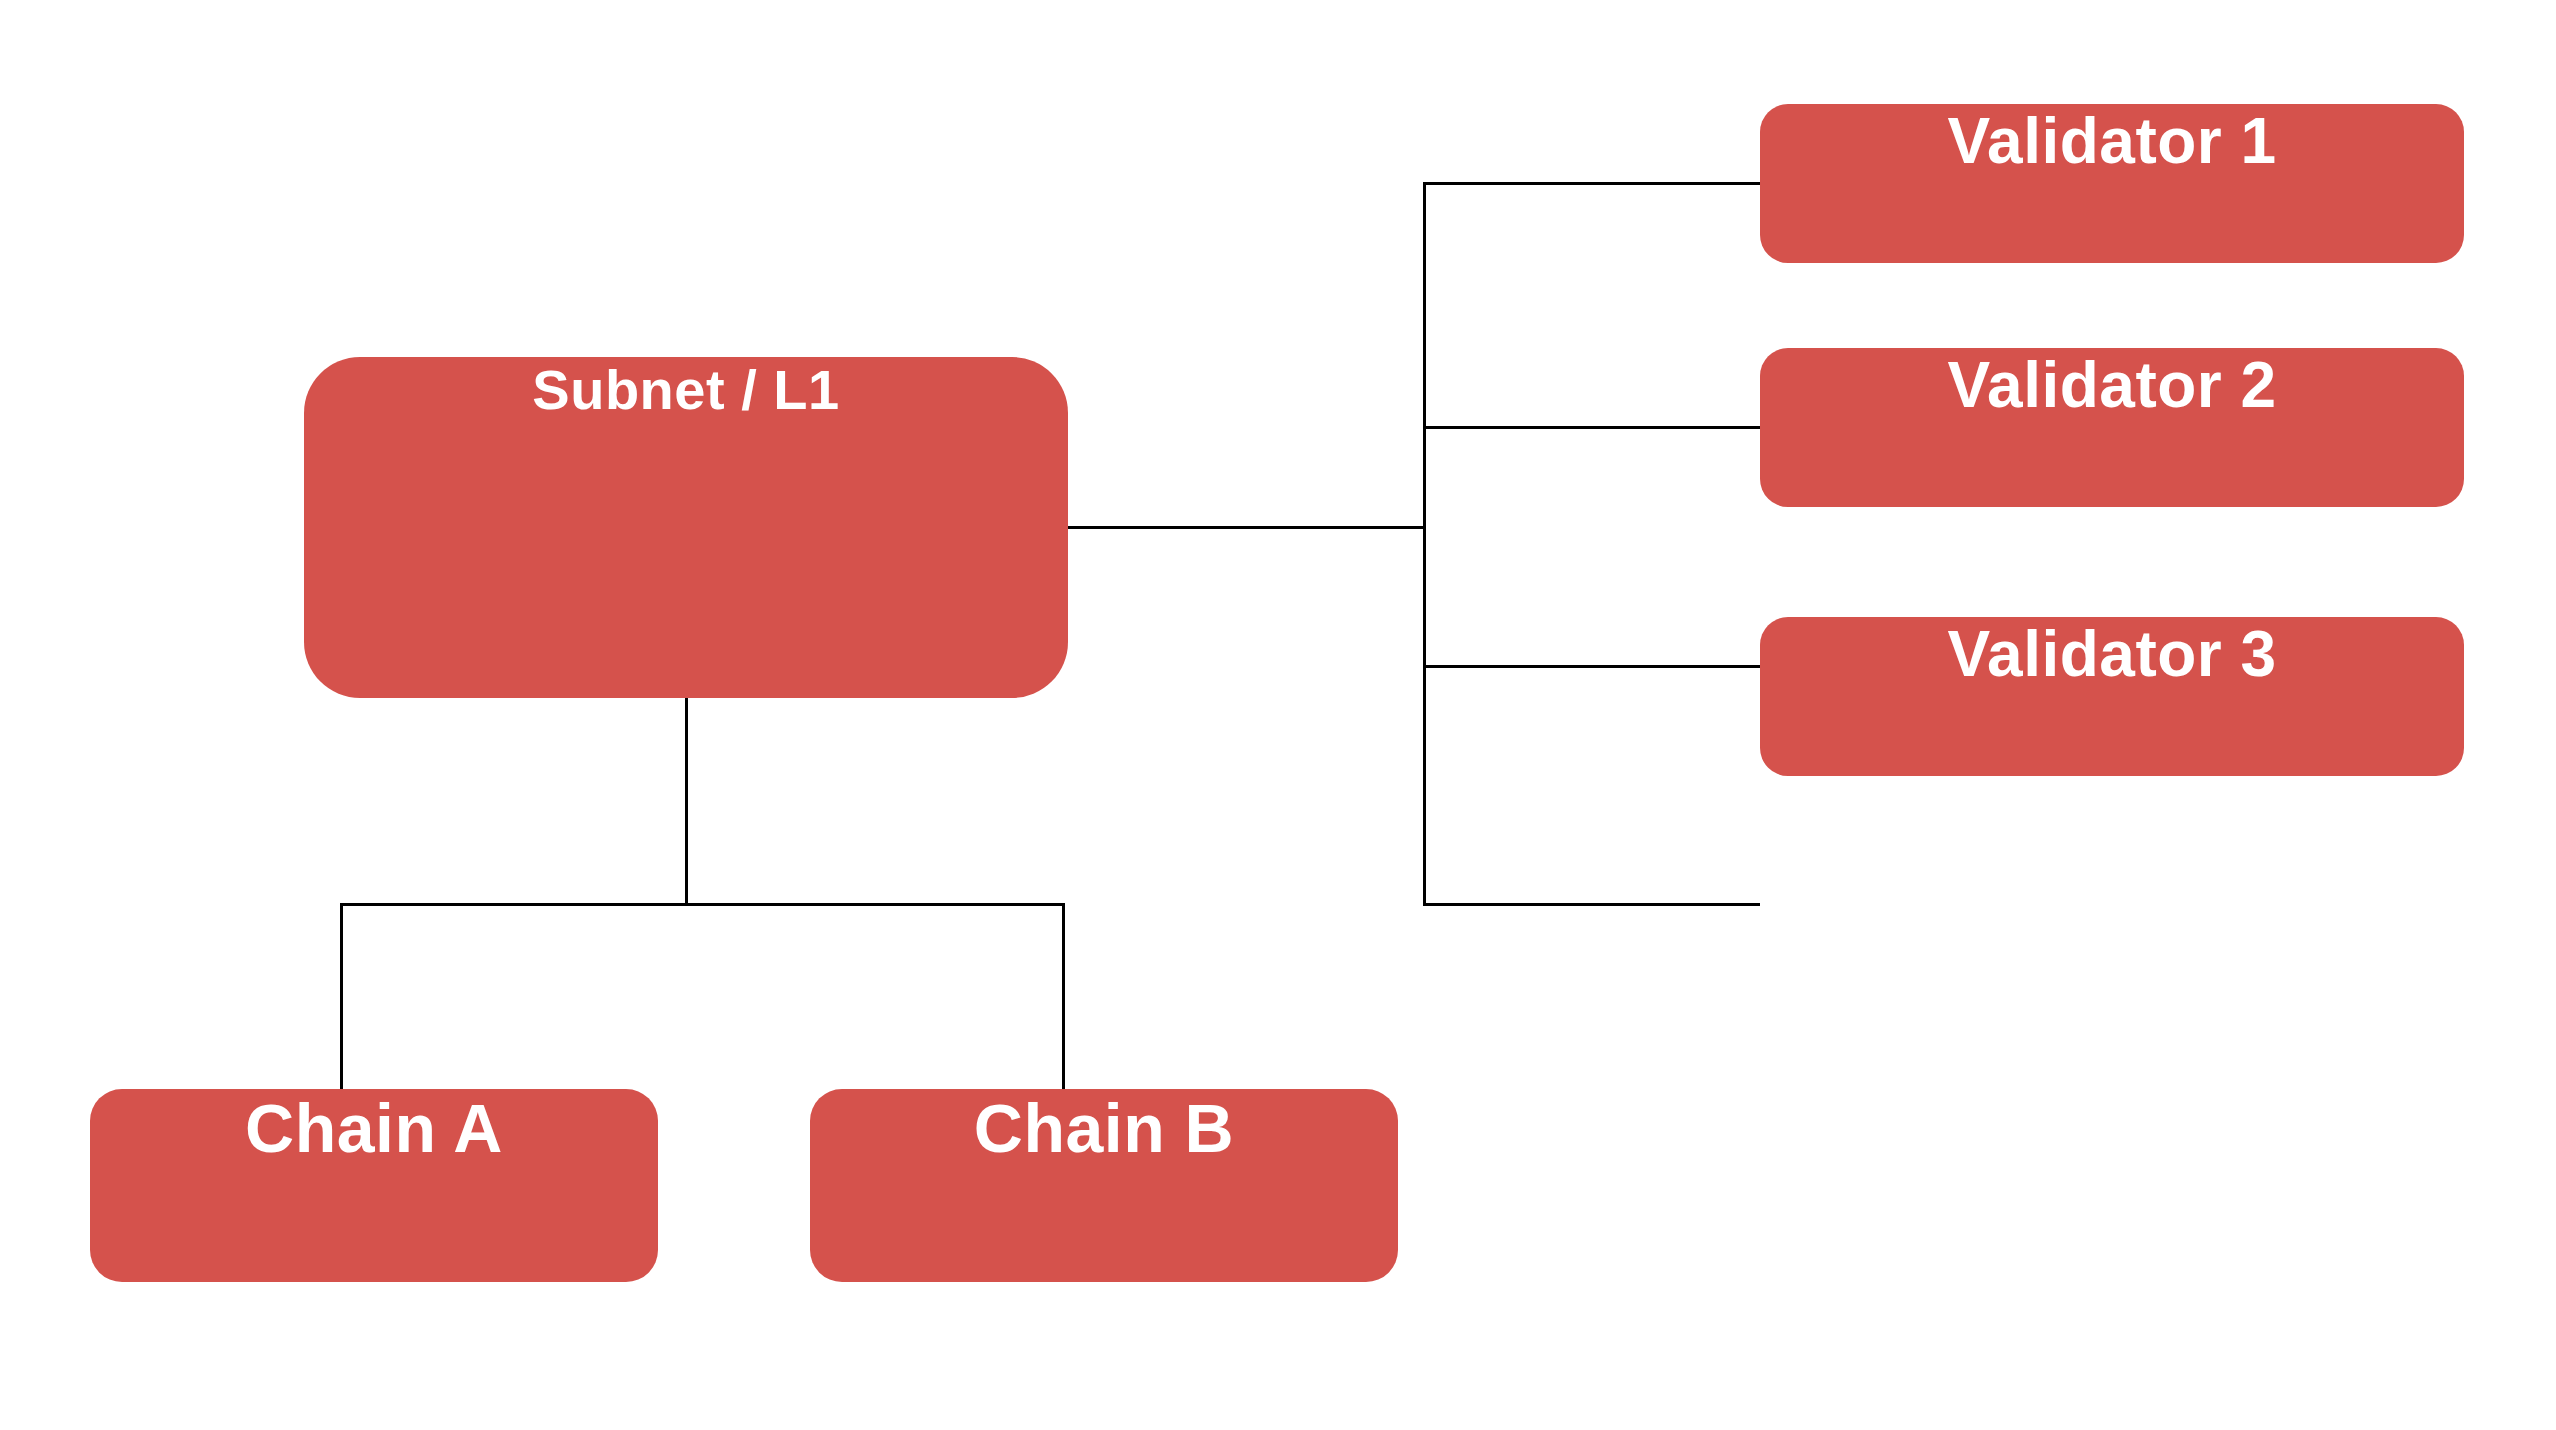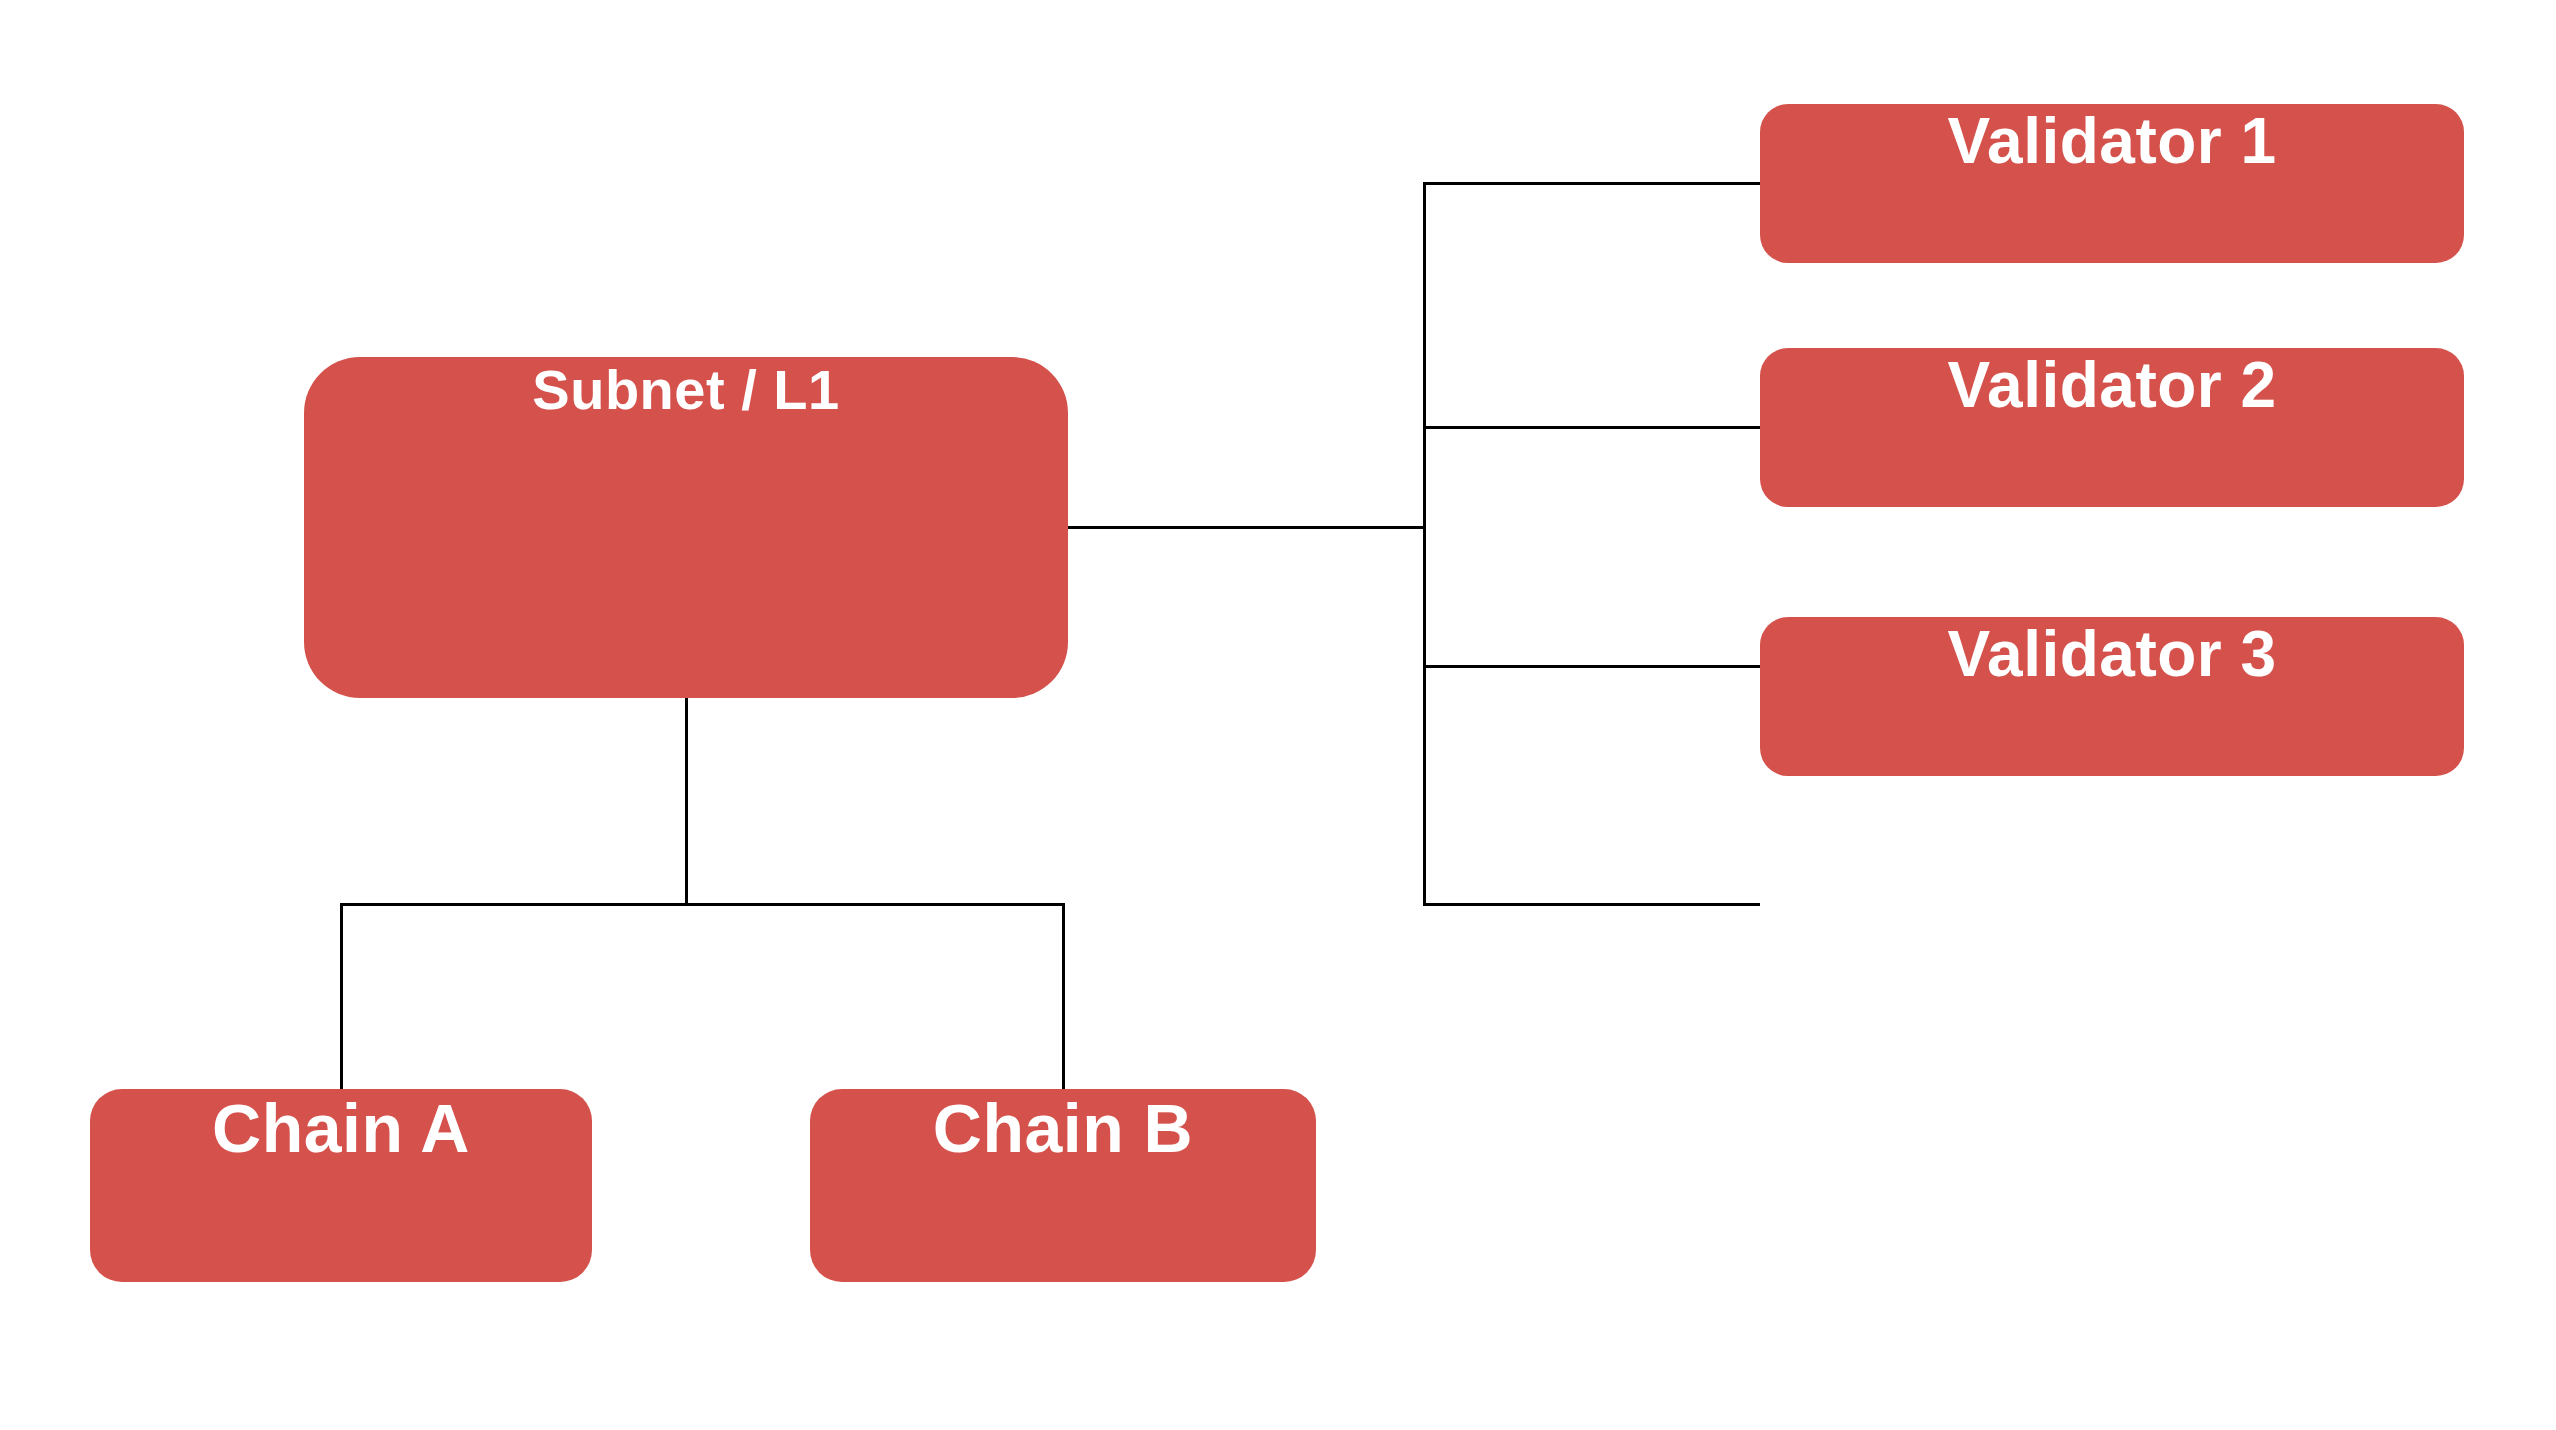--- a/index.html
+++ b/index.html
@@ -47,22 +47,22 @@
   .node.v1 { top: 104px; }
   .node.v2 { top: 348px; }
   .node.v3 { top: 617px; }
   .node.v4 { top: 825px; }
   .node.chain {
     top: 1089px;
     height: 193px;
     border-radius: 32px;
     font-size: 68px;
   }
-  .node.chain-a { left: 90px;  width: 502px; }
-  .node.chain-b { left: 810px; width: 506px; }
+  .node.chain-a { left: 90px;  width: 568px; }
+  .node.chain-b { left: 810px; width: 588px; }
   .line {
     position: absolute;
     background: var(--connector);
   }
   .line.h { height: 3px; }
   .line.v { width: 3px; }
   
   .l-root-trunk   { left: 1068px; top: 526px; width: 357px; }
   .l-trunk        { left: 1423px; top: 182px; height: 724px; }
   .l-branch-v1    { left: 1423px; top: 182px; width: 337px; }

